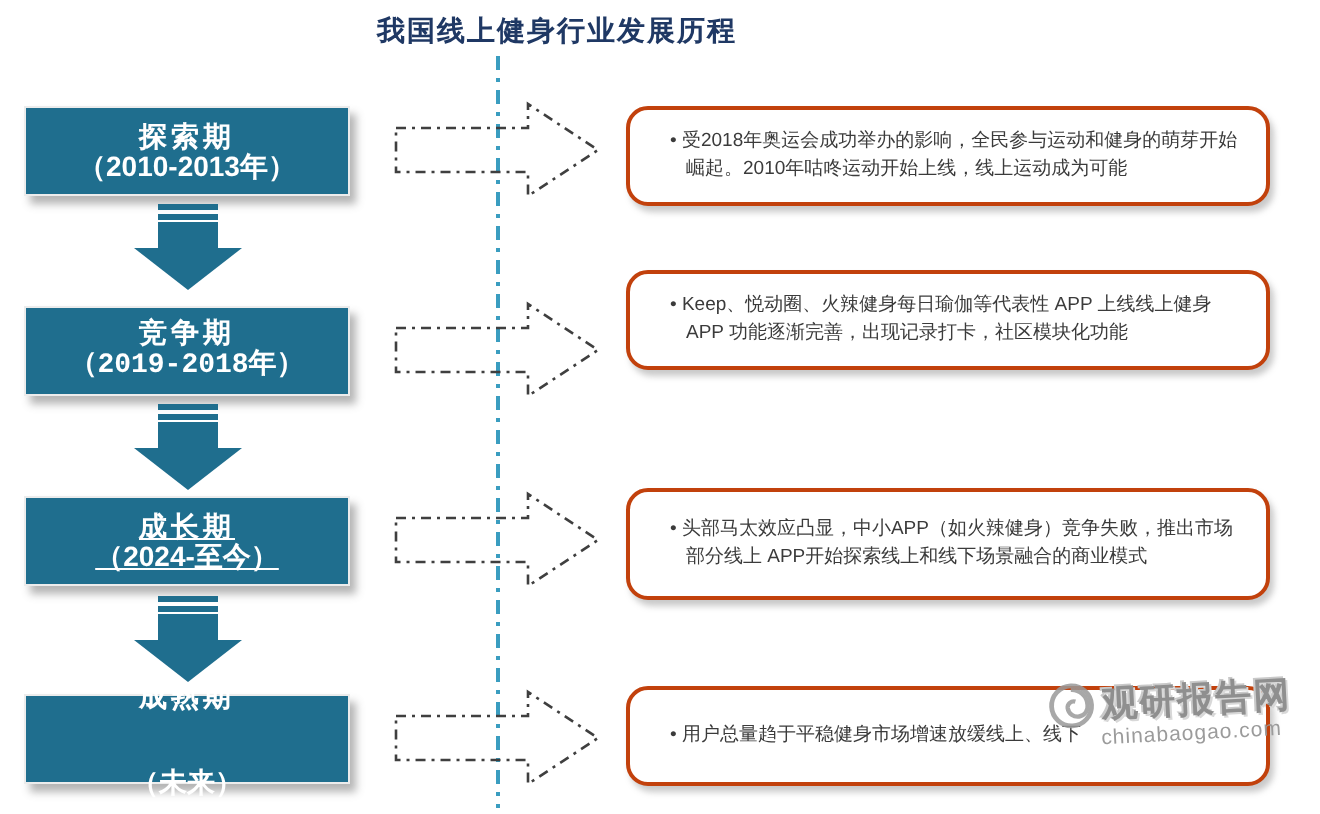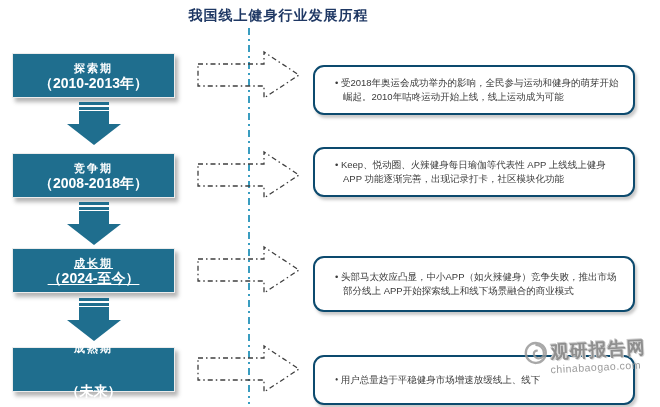--- a/index.html
+++ b/index.html
@@ -19,40 +19,39 @@
       #3a9dc0 11px 13px, transparent 13px 17px);
   }
   
   .stage{
     position:absolute;left:12px;width:163px;height:45px;
     background:#1f6e8e;border:1px solid #ececec;
     box-shadow:3px 4px 4px rgba(90,90,90,.45);
     color:#fff;display:flex;flex-direction:column;align-items:center;justify-content:center;
     font-weight:bold;box-sizing:border-box;
   }
-  .stage .s-name{font-size:11px;line-height:15px;letter-spacing:2px;}
+  .stage .s-name{font-size:14px;line-height:15px;letter-spacing:2px;}
   .stage .s-period{font-size:14px;line-height:15px;letter-spacing:0px;}
   
   .down-arrow{position:absolute;left:12px;width:163px;display:flex;flex-direction:column;align-items:center;}
   .down-arrow .bar{width:30px;height:3px;background:#1f6e8e;margin-top:2px;}
   .down-arrow .stem{width:30px;height:13px;background:#1f6e8e;margin-top:1px;}
   .down-arrow .tri{
     width:0;height:0;border-left:27px solid transparent;border-right:27px solid transparent;
     border-top:21px solid #1f6e8e;
   }
   
   .dash-arrow{position:absolute;left:196px;width:106px;height:52px;}
   
   .desc{
     position:absolute;left:313px;width:322px;
-    background:#fff;border:2px solid #0c4a6e;border-radius:11px;
+    background:#fff;border:2px solid #c2410c;border-radius:11px;
     box-shadow:2px 3px 3px rgba(120,120,120,.4);
     display:flex;align-items:center;box-sizing:border-box;
     padding:4px 12px 4px 20px;
-    margin-top:12px;
   }
   .desc p{
     margin:0;font-size:9.5px;line-height:14px;color:#3b3b3b;
     text-indent:-8px;padding-left:8px;
   }
   .desc p::before{content:"• ";}
   
   .watermark{
     position:absolute;left:524px;top:338px;width:136px;z-index:5;
     transform:rotate(-3deg);color:#969696;
@@ -71,23 +70,23 @@
 <div id="canvas">
 
   <div class="title">我国线上健身行业发展历程</div>
 
   <div class="vline"></div>
 
   <div class="stage" style="top:53px;">
     <span class="s-name">探索期</span>
     <span class="s-period">（2010-2013年）</span>
   </div>
-  <div class="stage" style="top:153px;">
+  <div class="stage" style="top:153px;font-family:Liberation Mono, monospace;">
     <span class="s-name">竞争期</span>
-    <span class="s-period">（2008-2018年）</span>
+    <span class="s-period">（2019-2018年）</span>
   </div>
   <div class="stage" style="top:248px;text-decoration:underline;">
     <span class="s-name">成长期</span>
     <span class="s-period">（2024-至今）</span>
   </div>
   <div class="stage" style="top:347px;gap:28px;">
     <span class="s-name">成熟期</span>
     <span class="s-period">（未来）</span>
   </div>
 
@@ -125,21 +124,21 @@
 
   <div class="desc" style="top:53px;height:50px;">
     <p>受2018年奥运会成功举办的影响，全民参与运动和健身的萌芽开始崛起。2010年咕咚运动开始上线，线上运动成为可能</p>
   </div>
   <div class="desc" style="top:135px;height:50px;">
     <p>Keep、悦动圈、火辣健身每日瑜伽等代表性 APP 上线线上健身 APP 功能逐渐完善，出现记录打卡，社区模块化功能</p>
   </div>
   <div class="desc" style="top:244px;height:56px;">
     <p>头部马太效应凸显，中小APP（如火辣健身）竞争失败，推出市场部分线上 APP开始探索线上和线下场景融合的商业模式</p>
   </div>
-  <div class="desc" style="top:343px;height:50px;font-family:Liberation Serif, serif;">
+  <div class="desc" style="top:343px;height:50px;">
     <p>用户总量趋于平稳健身市场增速放缓线上、线下</p>
   </div>
 
   <div class="watermark">
     <div class="wm-row">
       <svg class="wm-logo" width="24" height="24" viewBox="0 0 24 24">
         <circle cx="12" cy="12" r="10" fill="none" stroke="#9a9a9a" stroke-width="2.4"></circle>
         <path d="M12,4 A8,8 0 0,1 20,12 A5,5 0 0,1 10,13 A3,3 0 0,1 14,10" fill="none" stroke="#9a9a9a" stroke-width="2.2"></path>
       </svg>
       <span class="wm-name">观研报告网</span>

